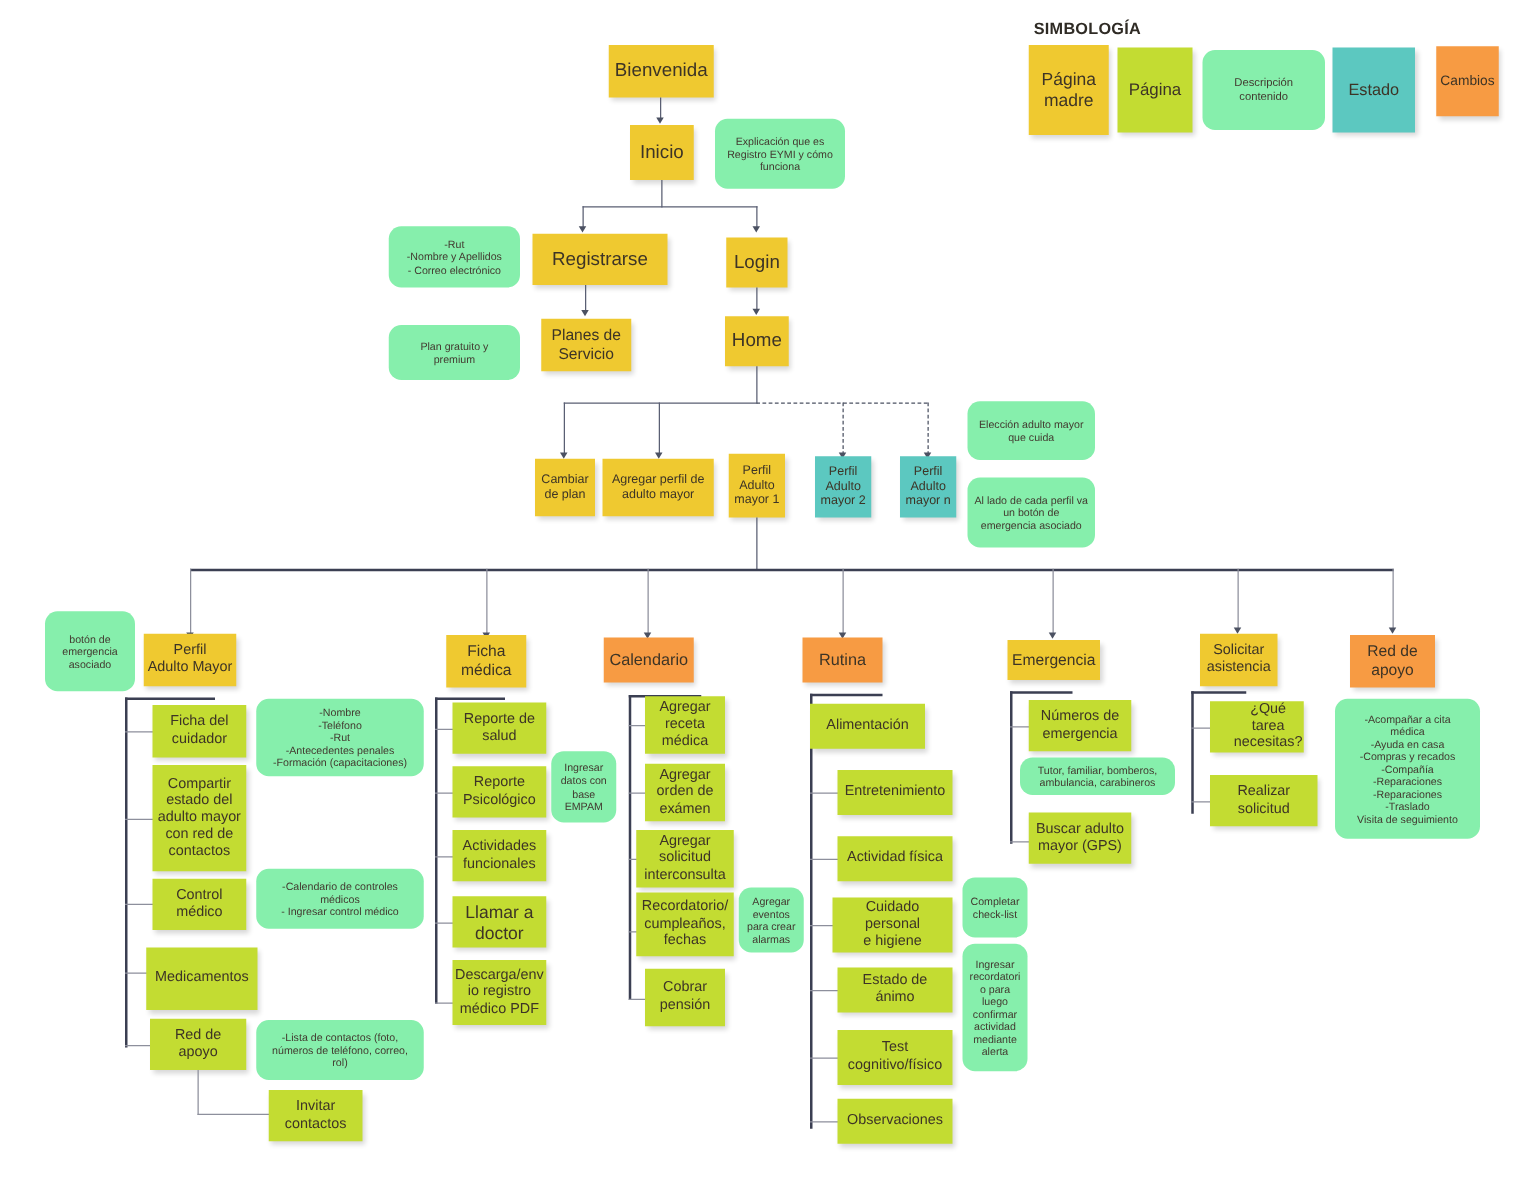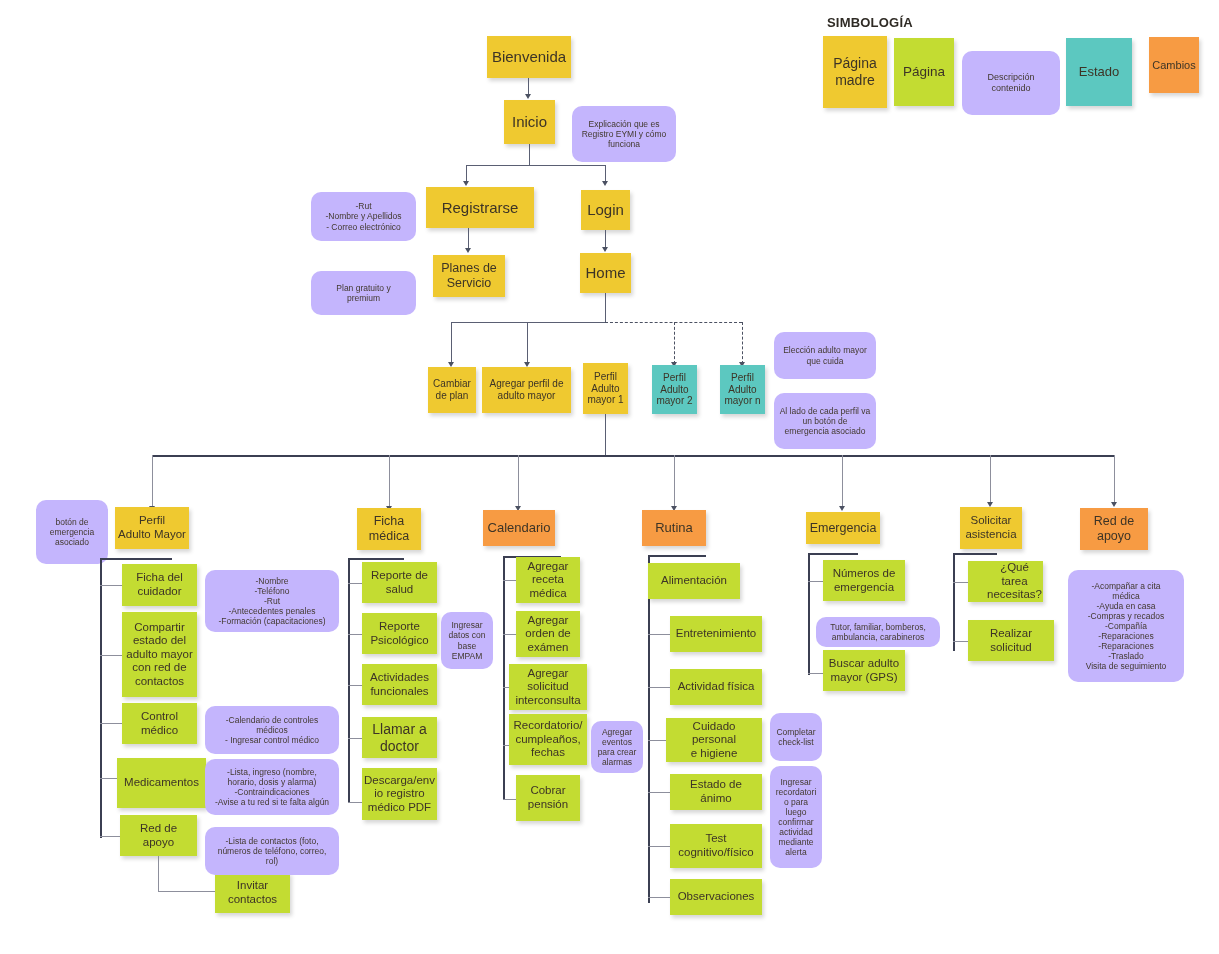--- a/index.html
+++ b/index.html
@@ -27,25 +27,24 @@
     line-height: 1.18;
     white-space: pre-line;
     padding: 2px 3px;
     box-shadow: 2px 3px 4px rgba(0,0,0,0.16);
   }
   .yellow   { background: #EFC930; }
   .green    { background: #C3DC32; }
   .orange   { background: #F79B43; }
   .teal     { background: #5CC8C0; }
   .pink     {
-    background: #c4b5fd;
+    background: #86efac;
     border-radius: 10px;
     box-shadow: none;
     color: #42392f;
-    margin-top: 11px;
   }
 
   
   .legend-title {
     position: absolute;
     font-weight: bold;
     font-size: 13px;
     color: #2f2b25;
     letter-spacing: .2px;
   }
@@ -223,24 +222,20 @@
 contactos</div>
 
   <div class="node pink" style="left:205px; top:559px; width:134px; height:62px; font-size:8.5px;">-Nombre
 -Teléfono
 -Rut
 -Antecedentes penales
 -Formación (capacitaciones)</div>
   <div class="node pink" style="left:205px; top:695px; width:134px; height:48px; font-size:8.5px;">-Calendario de controles
 médicos
 - Ingresar control médico</div>
-  <div class="node pink" style="left:205px; top:748px; width:134px; height:56px; font-size:8.5px;">-Lista, ingreso (nombre,
-horario, dosis y alarma)
--Contraindicaciones
--Avise a tu red si te falta algún</div>
   <div class="node pink" style="left:205px; top:816px; width:134px; height:48px; font-size:8.5px;">-Lista de contactos (foto,
 números de teléfono, correo,
 rol)</div>
 
   <div class="node yellow" style="left:357px; top:508px; width:64px; height:42px; font-size:12.5px;">Ficha
 médica</div>
 
   <div class="ln thick v" style="left:348px; top:558px; height:245px;"></div>
   <div class="ln thick h" style="left:348px; top:558px; width:56px;"></div>
 

